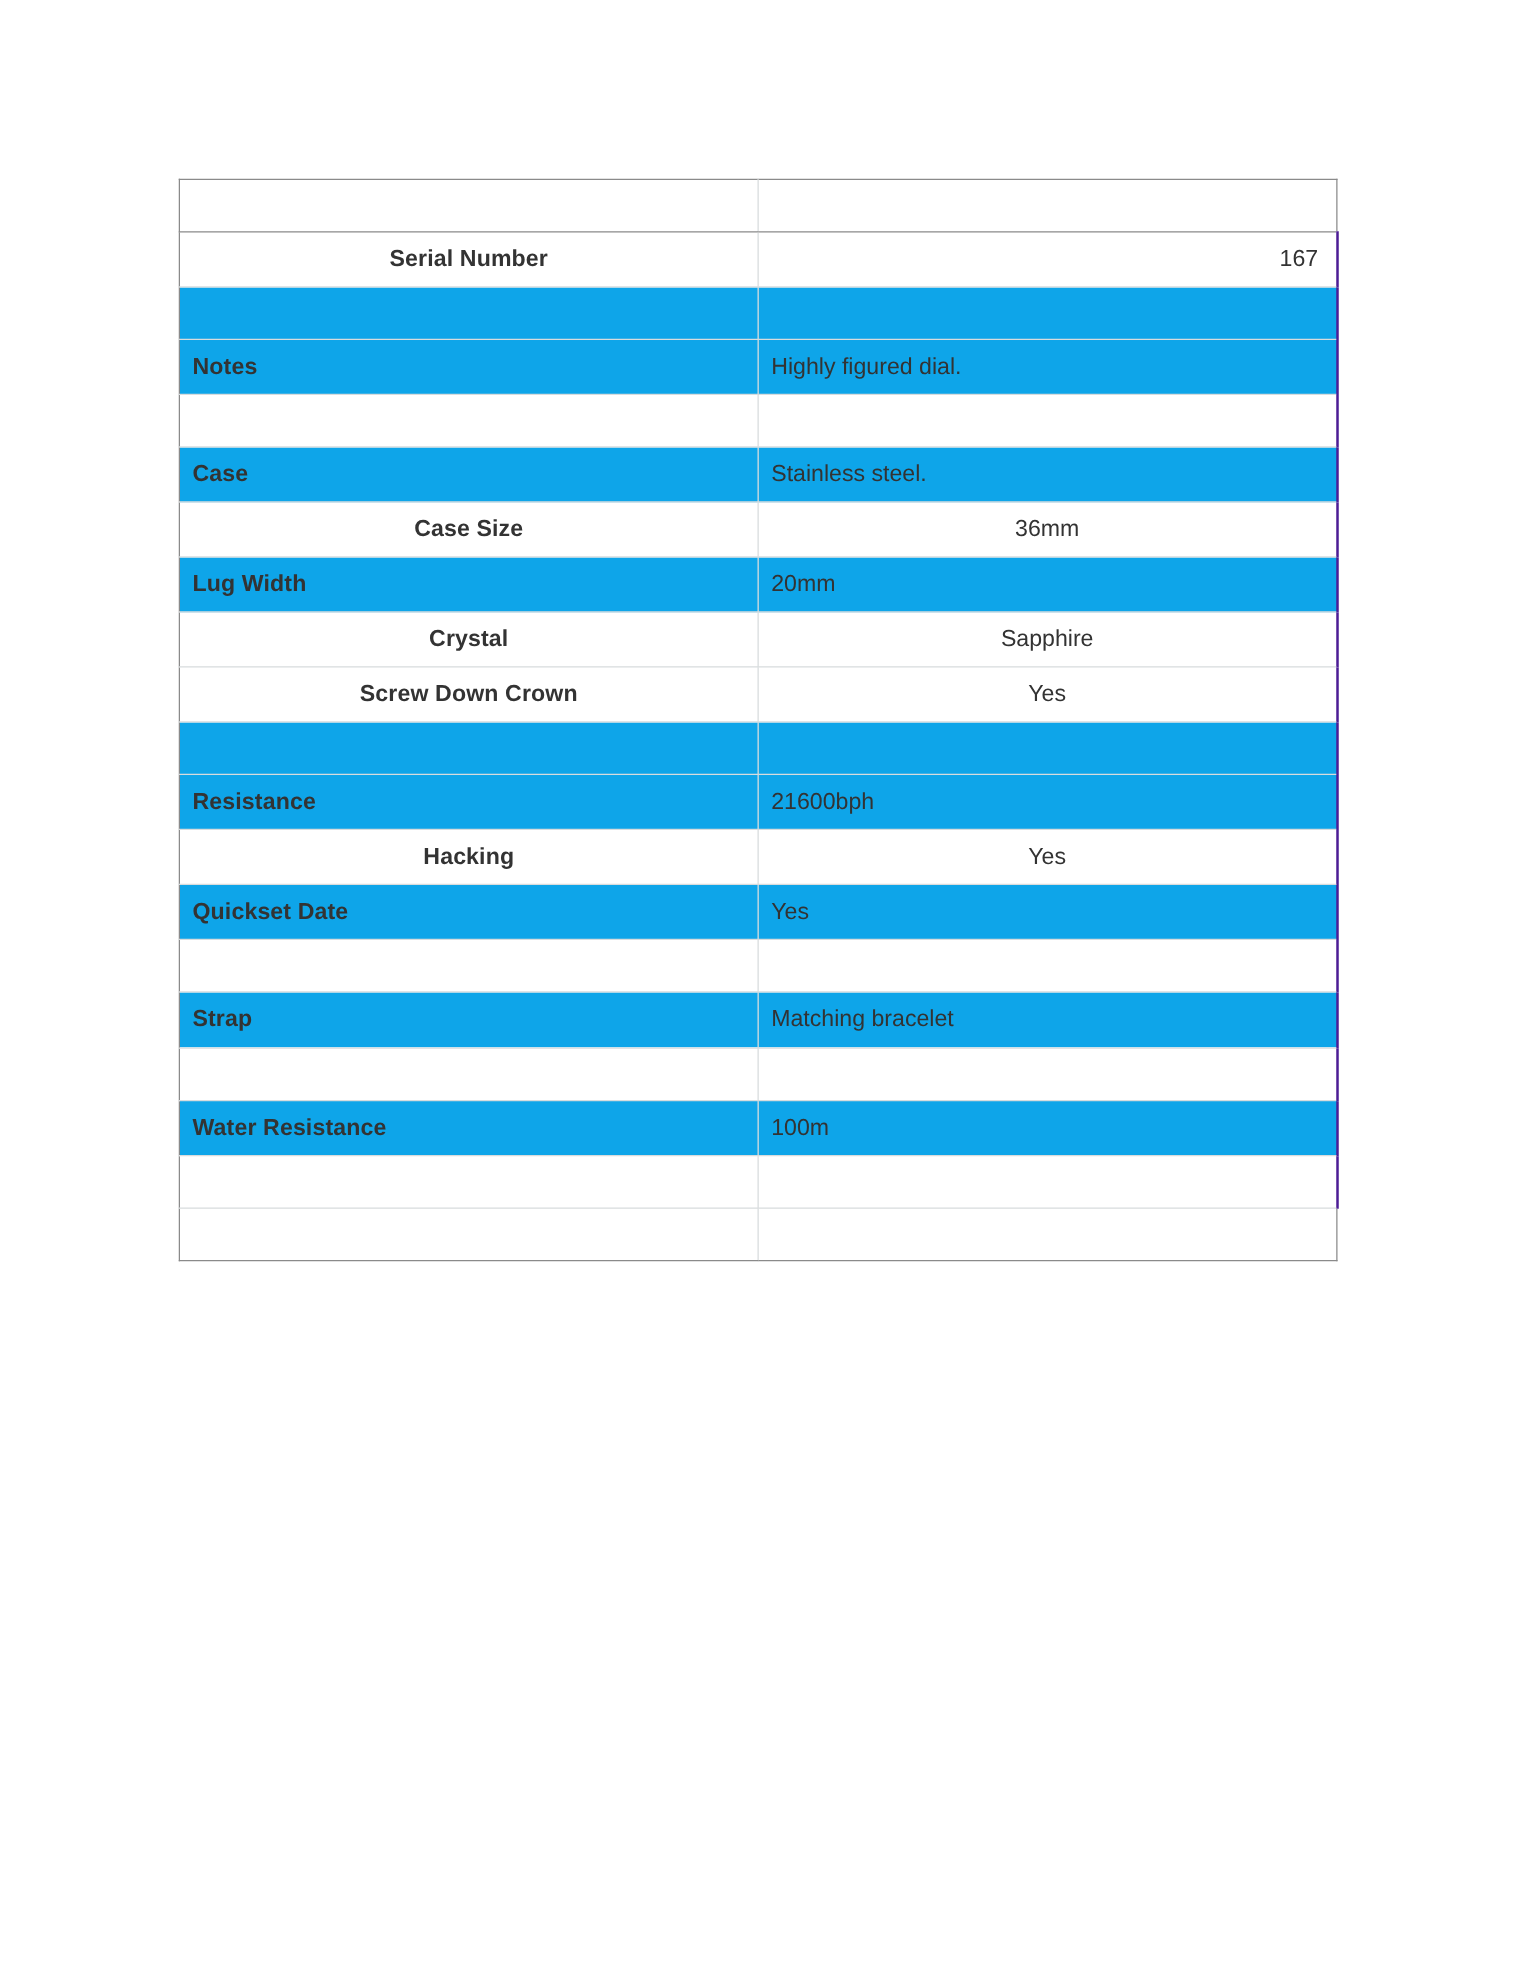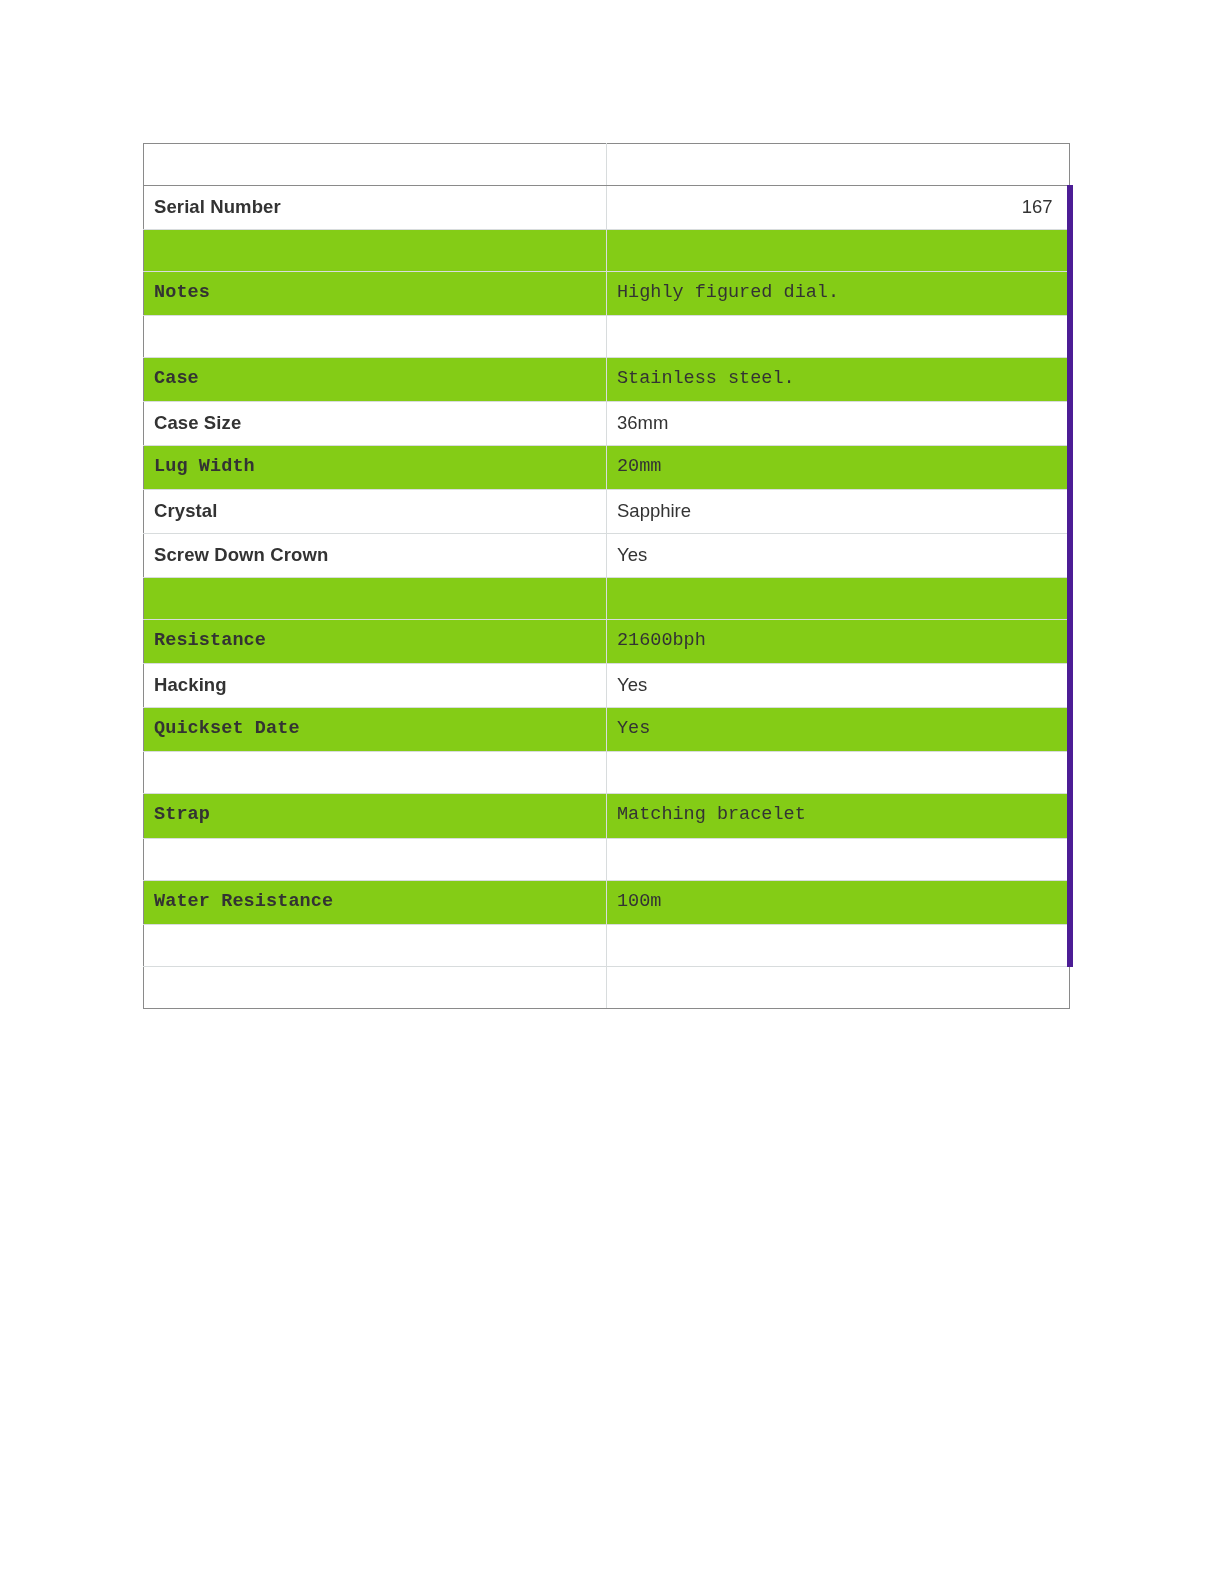--- a/index.html
+++ b/index.html
@@ -50,37 +50,37 @@
   }
   td.value {
     color: #333333;
     font-weight: 400;
   }
   td.value.num {
     text-align: right;
     padding-right: 14px;
   }
   tr.shaded td {
-    background: #84cc16;
-    font-family: Liberation Mono, monospace;
+    background: #0ea5e9;
   }
   tr.plain td {
     background: #ffffff;
+    text-align: center;
   }
   
   tr.edge td {
     border-top: 1px solid #8a8a8a;
     border-bottom: 1px solid #8a8a8a;
     background: #ffffff;
     height: 42px;
   }
   tr.edge td.first { border-left: 1px solid #8a8a8a; }
   tr.edge td.last { border-right: 1px solid #8a8a8a; }
   tr td.first { border-left: 1px solid #8a8a8a; }
-  tr td.last { border-right: 6px solid #4c1d95; }
+  tr td.last { border-right: 2px solid #4c1d95; }
   tr.spacer td { height: 42px; }
   tr.data td { height: 43px; }
 </style>
 </head>
 <body>
 
 <div class="page">
   <div class="spec-table-wrap">
     <table class="spec-table">
       <colgroup>

